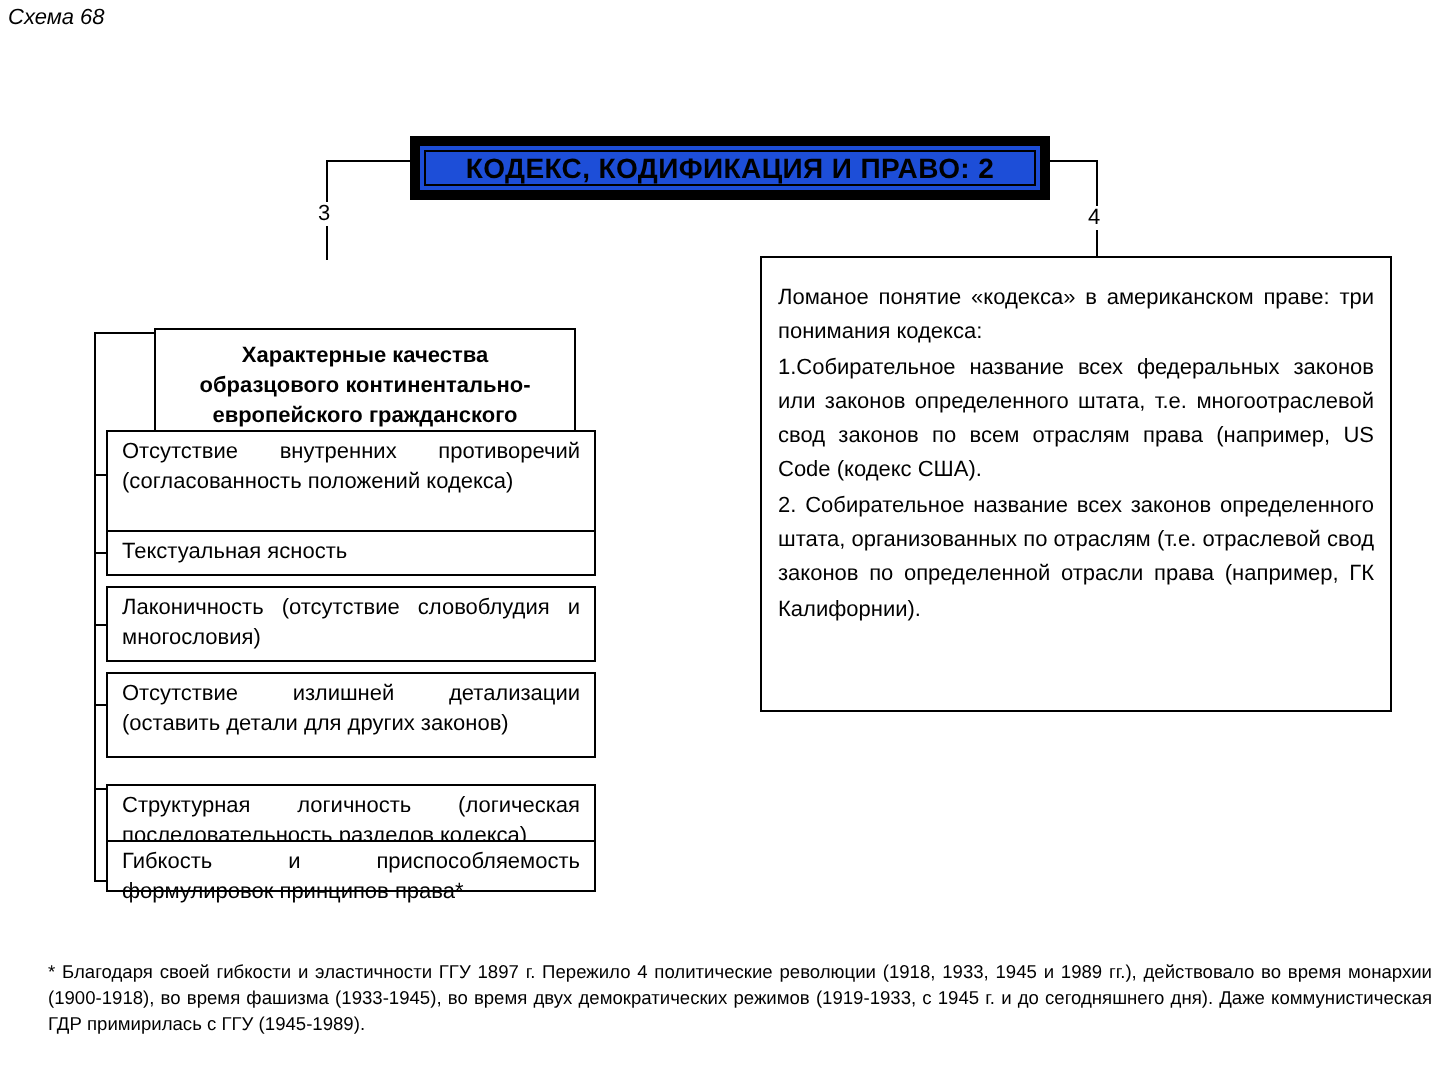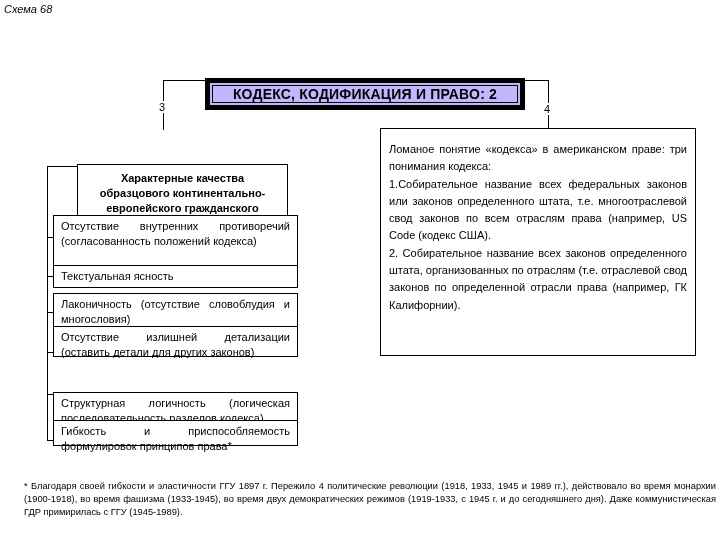--- a/index.html
+++ b/index.html
@@ -1,21 +1,21 @@
 <!DOCTYPE html>
 <html><head>
 <meta charset="utf-8">
 <style>
   html, body { margin:0; padding:0; background:#fff; }
   body { width:720px; height:540px; position:relative; overflow:hidden;
          font-family:"Liberation Sans", sans-serif; color:#000; }
   .abs { position:absolute; }
   .scheme-label { left:4px; top:3px; font-size:11px; font-style:italic; }
   .title-box { left:205px; top:68px; width:320px; height:32px; box-sizing:border-box;
-               border:5px solid #000; background:#c4b5fd;margin-top:10px; }
+               border:5px solid #000; background:#1d4ed8; }
   .title-inner { position:absolute; left:2px; top:2px; right:2px; bottom:2px;
                  border:1px solid #000; display:flex; align-items:center; justify-content:center;
                  font-size:14px; font-weight:bold; letter-spacing:0.2px; }
   .line { position:absolute; background:#000; }
   .num { position:absolute; font-size:11px; background:#fff; padding:0 2px; }
   .box { position:absolute; box-sizing:border-box; border:1px solid #000; background:#fff;
          font-size:11px; line-height:15px; }
   .hdr { left:77px; top:130px; width:211px; height:73px; font-weight:bold; text-align:center;
          display:flex; align-items:center; justify-content:center; padding:0 8px; line-height:15px;margin-top:34px; }
   .sub { left:53px; width:245px; padding:3px 7px; text-align:justify; }
@@ -50,21 +50,21 @@
   <div class="title-inner">КОДЕКС, КОДИФИКАЦИЯ И ПРАВО: 2</div>
 </div>
 
 <div class="box hdr">
   <span>Характерные качества образцового континентально-европейского гражданского кодекса</span>
 </div>
 
 <div class="box sub" style="top:215px; height:55px;">Отсутствие внутренних противоречий (согласованность положений кодекса)</div>
 <div class="box sub" style="top:265px; height:23px;">Текстуальная ясность</div>
 <div class="box sub" style="top:293px; height:38px;">Лаконичность (отсутствие словоблудия и многословия)</div>
-<div class="box sub" style="top:326px; height:31px;">Отсутствие излишней детализации (оставить детали для других законов)</div>
+<div class="box sub" style="top:336px; height:43px;">Отсутствие излишней детализации (оставить детали для других законов)</div>
 <div class="box sub" style="top:375px; height:53px;margin-top:17px;">Структурная логичность (логическая последовательность разделов кодекса)</div>
 <div class="box sub" style="top:420px; height:26px;">Гибкость и приспособляемость формулировок принципов права*</div>
 
 <div class="box rbox">
   <p>Ломаное понятие «кодекса» в американском праве: три понимания кодекса:</p>
   <p>1.Собирательное название всех федеральных законов или законов определенного штата, т.е. многоотраслевой свод законов по всем отраслям права (например, US Code (кодекс США).</p>
   <p>2. Собирательное название всех законов определенного штата, организованных по отраслям (т.е. отраслевой свод законов по определенной отрасли права (например, ГК Калифорнии).</p>
 </div>
 
 <div class="abs footnote">

